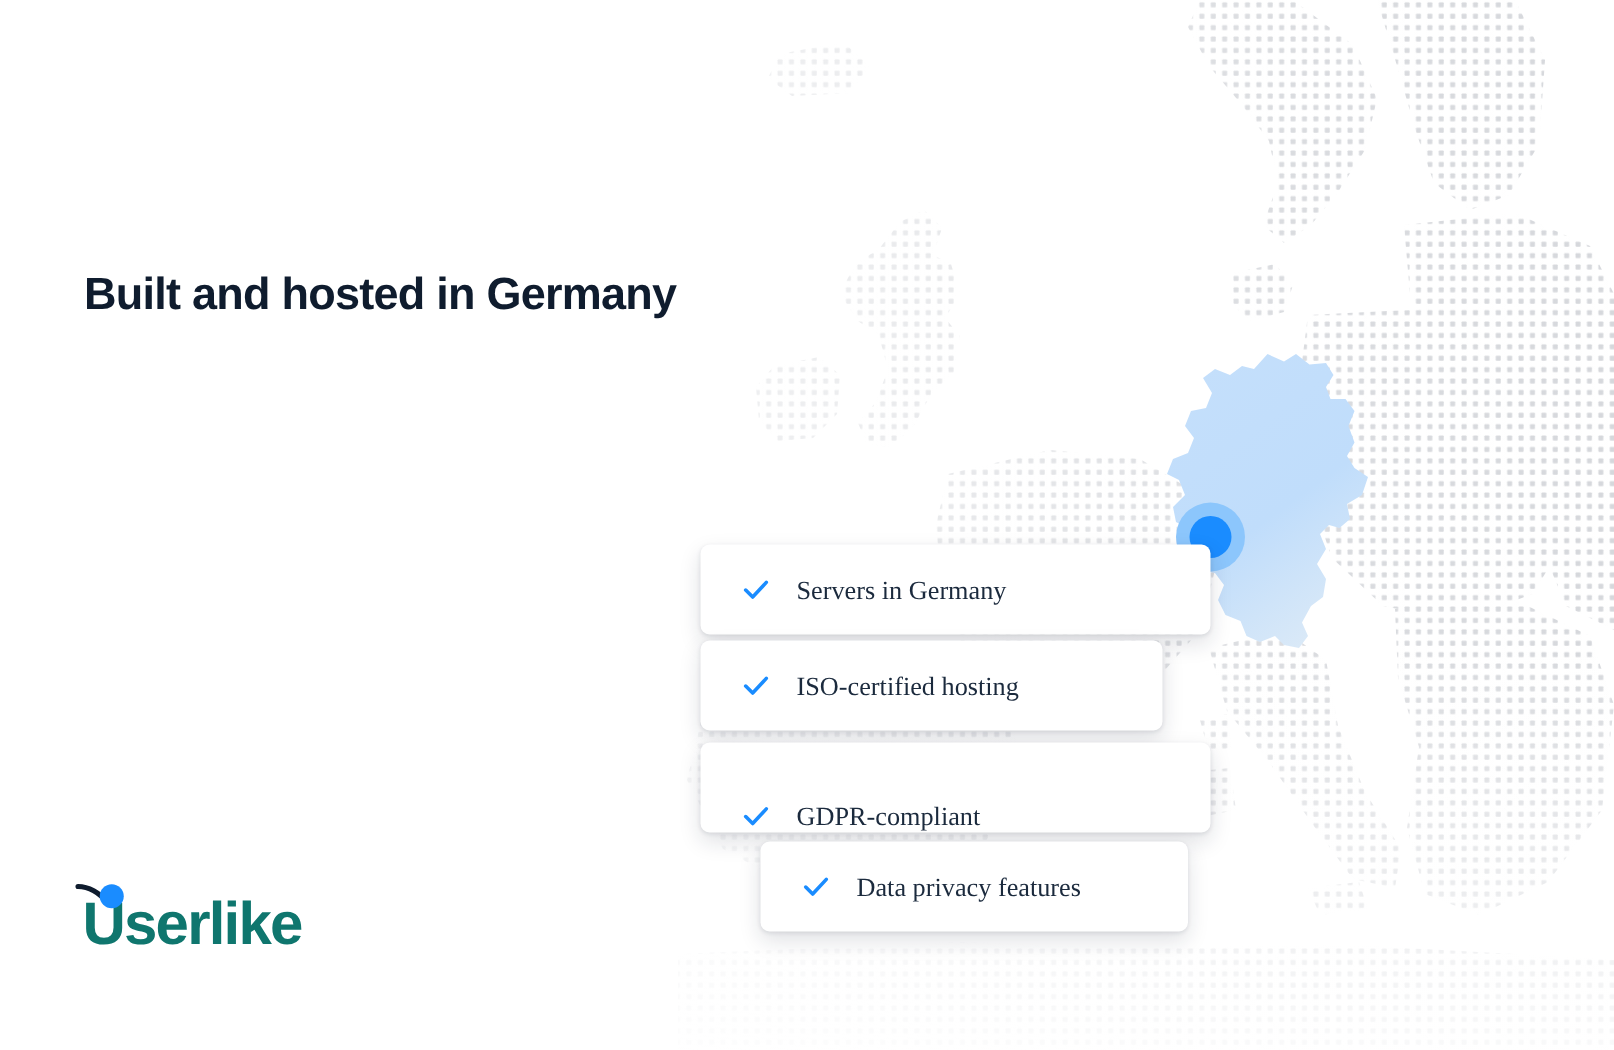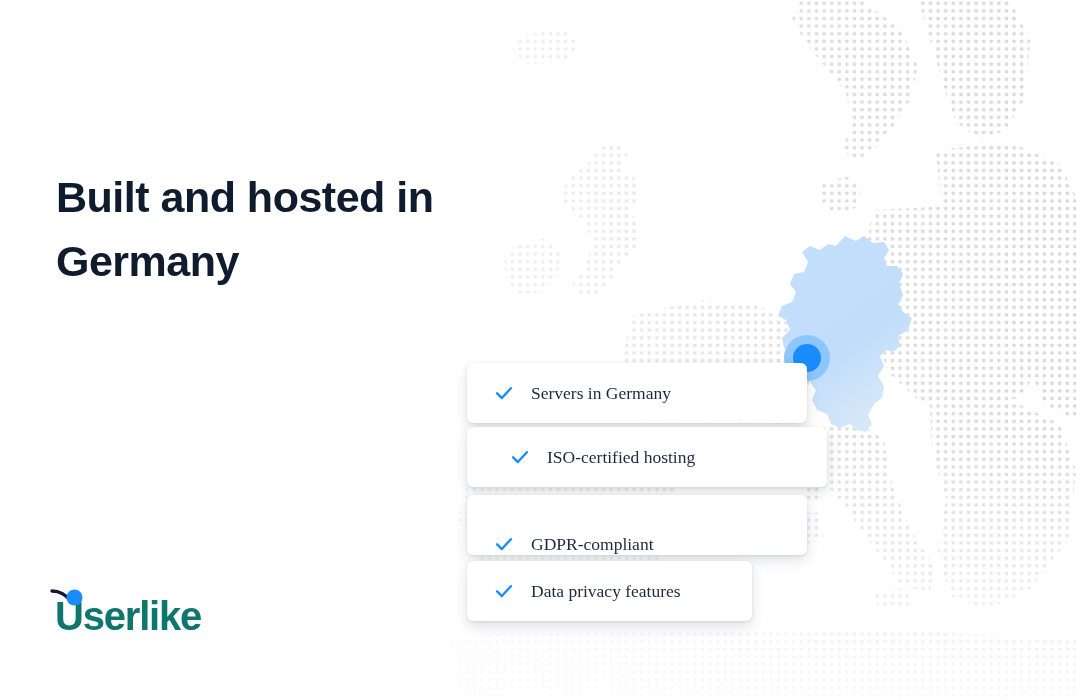--- a/index.html
+++ b/index.html
@@ -61,21 +61,21 @@
     font-weight: 400;
     color: #1b2a3d;
     letter-spacing: 0.1px;
   }
 
   #headline {
     position: absolute;
     left: 56px;
     top: 165px;
     width: 470px;
-    font-size: 43px;
+    font-size: 30px;
     line-height: 64px;
     font-weight: 700;
     color: #0f1c2e;
     letter-spacing: -0.5px;
   }
 
   
   #logo {
     position: absolute;
     left: 49px;
@@ -247,35 +247,35 @@
 
   <div id="checklist">
 
     <div class="card" style="top:0px; width:340px;">
       <svg class="check" viewBox="0 0 24 24">
         <path d="M4.5 12.4 L9.6 17.5 L19.5 6.8" fill="none" stroke="#1a8cff" stroke-width="2.6" stroke-linecap="round" stroke-linejoin="round"></path>
       </svg>
       <span class="card-label">Servers in Germany</span>
     </div>
 
-    <div class="card" style="top:64px; width:360px;padding-left:16px;">
+    <div class="card" style="top:64px; width:308px;">
       <svg class="check" viewBox="0 0 24 24">
         <path d="M4.5 12.4 L9.6 17.5 L19.5 6.8" fill="none" stroke="#1a8cff" stroke-width="2.6" stroke-linecap="round" stroke-linejoin="round"></path>
       </svg>
       <span class="card-label">ISO-certified hosting</span>
     </div>
 
     <div class="card" style="top:132px; width:340px;align-items:flex-end;">
       <svg class="check" viewBox="0 0 24 24">
         <path d="M4.5 12.4 L9.6 17.5 L19.5 6.8" fill="none" stroke="#1a8cff" stroke-width="2.6" stroke-linecap="round" stroke-linejoin="round"></path>
       </svg>
       <span class="card-label">GDPR-compliant</span>
     </div>
 
-    <div class="card" style="top:198px; width:285px;">
+    <div class="card" style="top:198px; width:285px;margin-left:40px;">
       <svg class="check" viewBox="0 0 24 24">
         <path d="M4.5 12.4 L9.6 17.5 L19.5 6.8" fill="none" stroke="#1a8cff" stroke-width="2.6" stroke-linecap="round" stroke-linejoin="round"></path>
       </svg>
       <span class="card-label">Data privacy features</span>
     </div>
   </div>
 
   <div id="logo">
     <svg id="logo-mark" width="44" height="26" viewBox="0 0 44 26">
       <path d="M2 3 C9 3 16.5 7 21 13.5" fill="none" stroke="#0f1c2e" stroke-width="3.4" stroke-linecap="round"></path>

